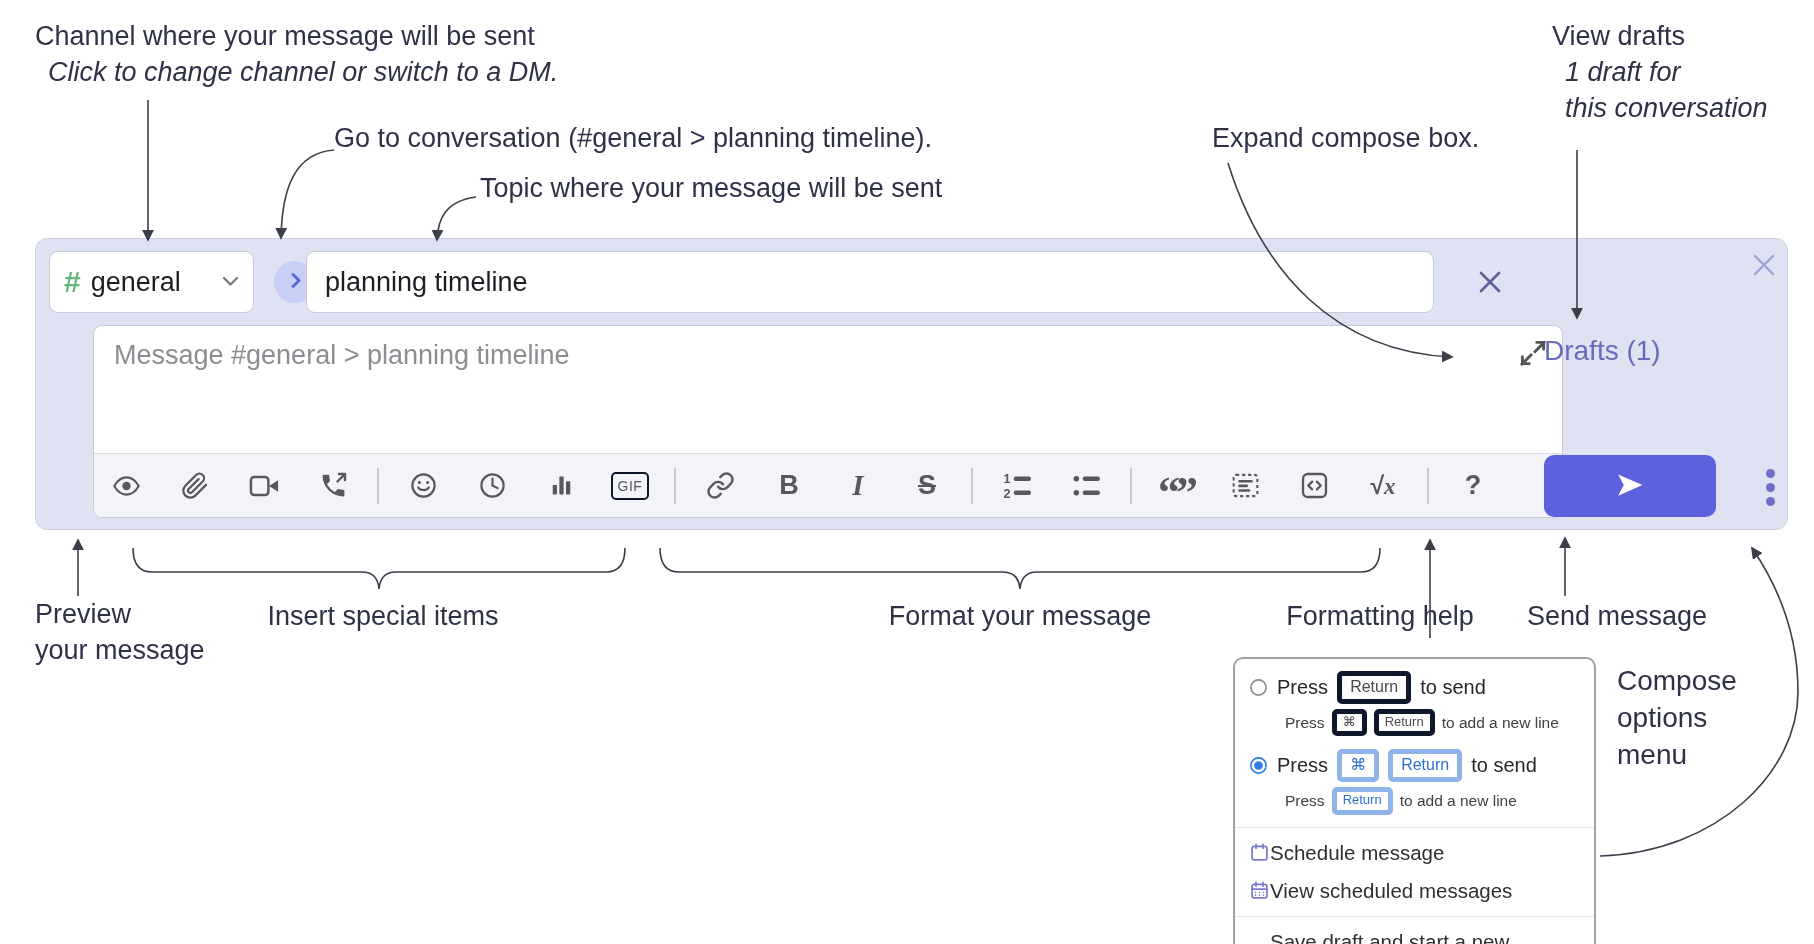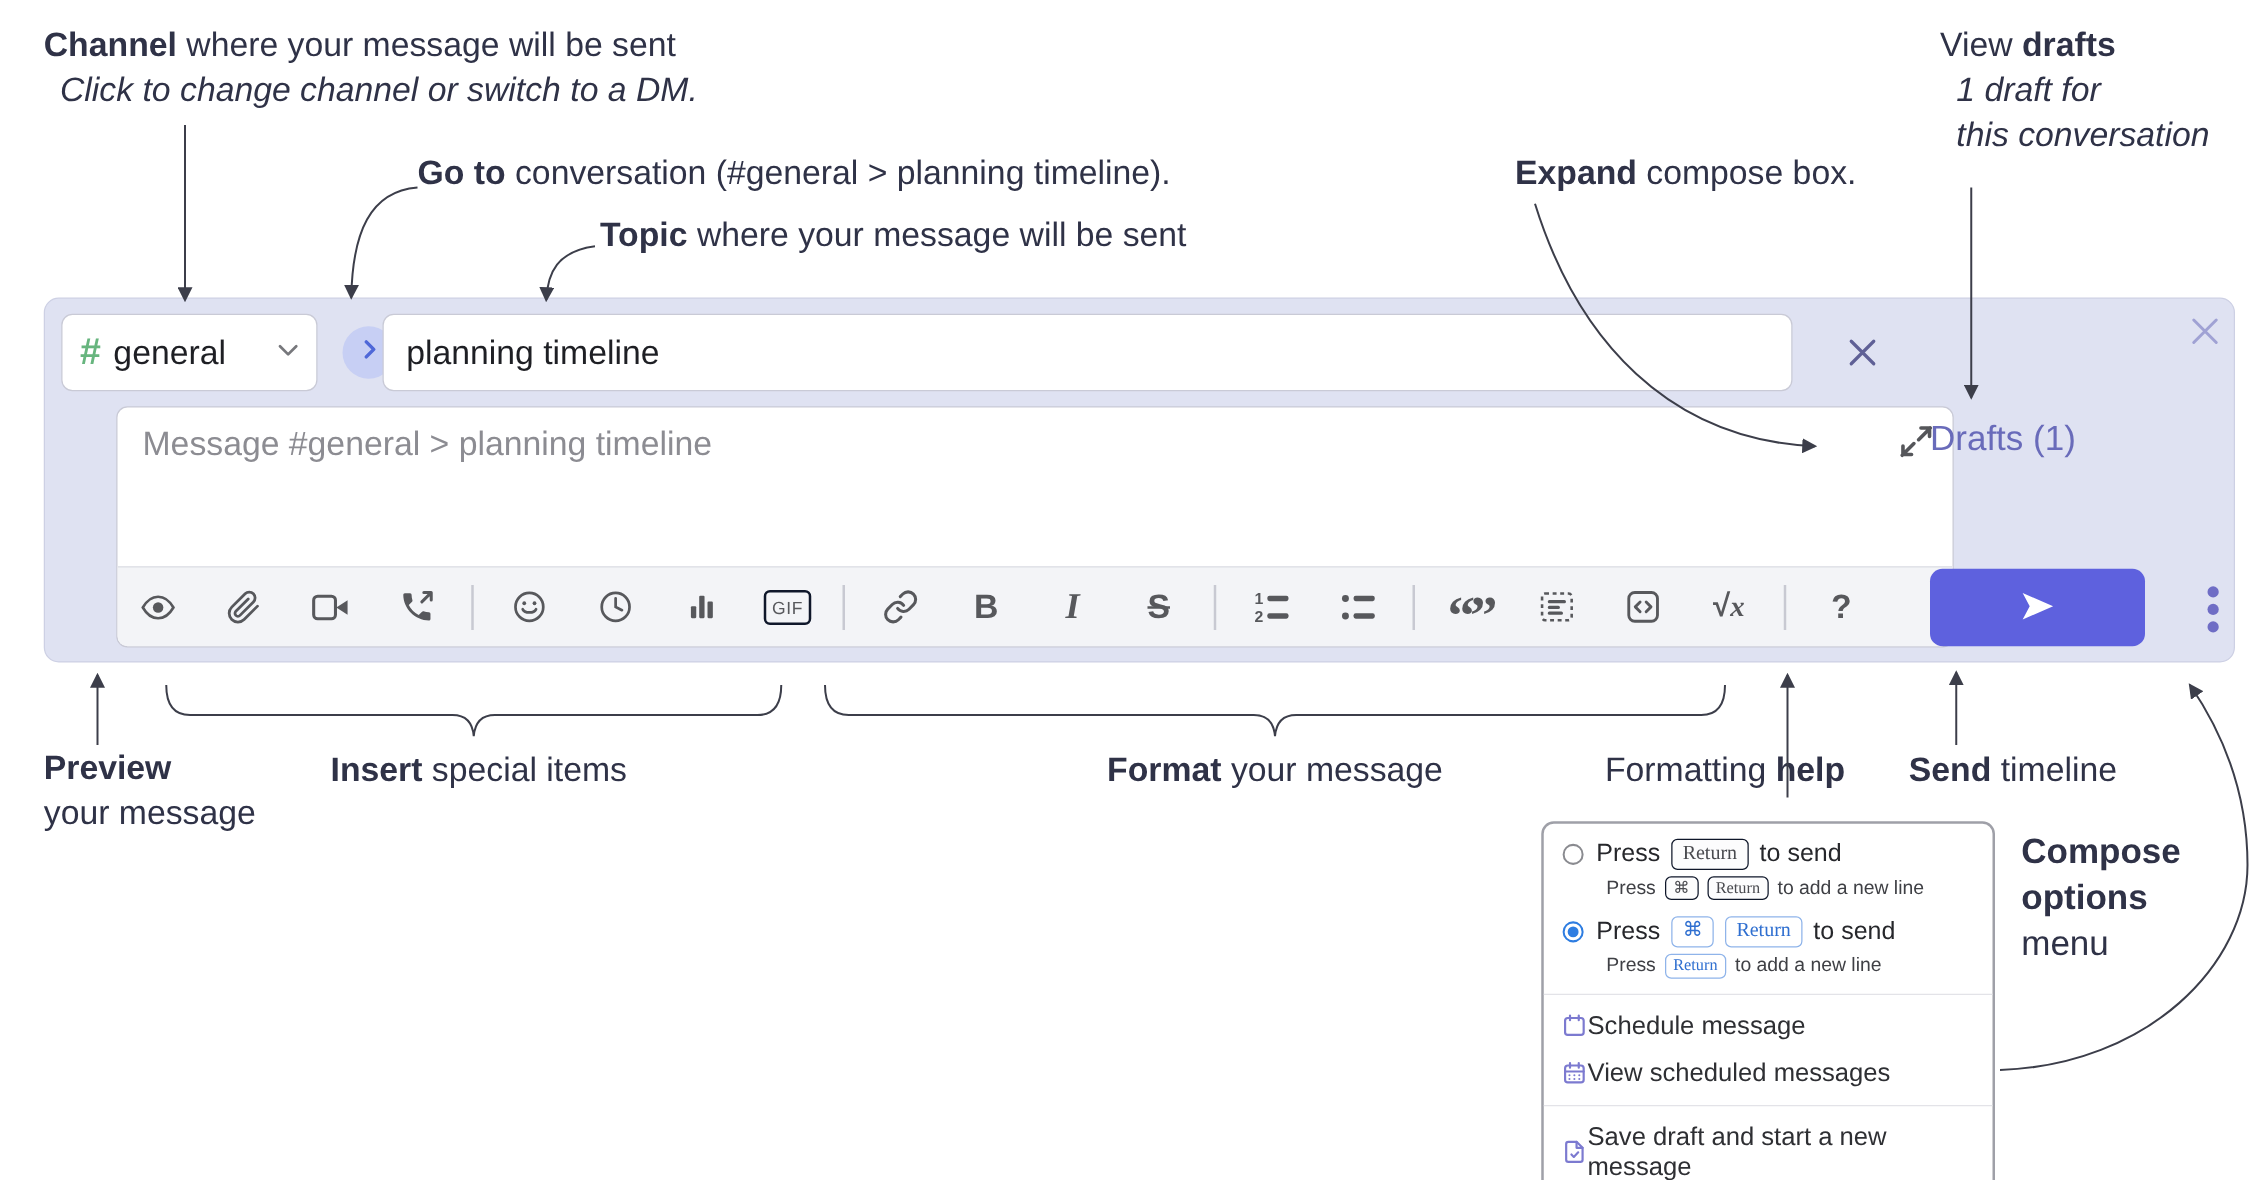--- a/index.html
+++ b/index.html
@@ -5,21 +5,21 @@
   * { margin:0; padding:0; box-sizing:border-box; }
   html,body { background:#fff; }
   .canvas {
     position:relative; width:1814px; height:944px; overflow:hidden;
     font-family:"Liberation Sans","DejaVu Sans",sans-serif; color:#2f3247; background:#fff;
   }
   .overlay { position:absolute; inset:0; width:1814px; height:944px; pointer-events:none; z-index:60; }
 
   
   .ann { position:absolute; font-size:27px; line-height:36px; color:#2f3247; white-space:nowrap; }
-  .ann b { font-weight:700; }
+  .ann b { font-weight:400; }
   .ann .it { font-style:italic;margin-left:13px; }
   .center { transform:translateX(-50%); text-align:center; }
 
   
   .compose {
     position:absolute; left:35px; top:238px; width:1753px; height:292px;
     background:#dfe2f2; border:1px solid #cdd0e4; border-radius:12px; z-index:10;
   }
   .chan-pill {
     position:absolute; left:13px; top:12px; width:205px; height:62px; background:#fff;
@@ -76,21 +76,21 @@
 
   
   .popup {
     position:absolute; left:1233px; top:657px; width:363px; background:#fff;
     border:2px solid #9fa0a8; border-radius:10px; z-index:40; padding:12px 0 8px 0;
   }
   .opt-main { display:flex; align-items:center; gap:9px; padding:0 14px; font-size:20px; color:#26272b; cursor:pointer; }
   .opt-sub  { display:flex; align-items:center; gap:7px; padding:0 14px 0 50px; font-size:15.5px; color:#3f4045; margin-top:5px; }
   .opt-gap { margin-top:13px; }
   kbd {
-    font-family:Liberation Serif, serif; background:#fcfcfd; border:1px solid #0f172a; border-radius:5px;
+    font-family:Liberation Sans, sans-serif; background:#fcfcfd; border:5px solid #0f172a; border-radius:5px;
     color:#4a4b50; font-size:16px; padding:1px 8px 2px; line-height:1.25;
   }
   .opt-sub kbd { font-size:13px; padding:0 6px 1px; }
   kbd.blue { border-color:#8fb4ea; color:#2f6fd0; background:#fff; }
   .pop-div { height:1px; background:#e3e3e8; margin:12px 0 6px; }
   .pop-item { display:flex; align-items:center; gap:0; padding:7px 14px; font-size:20.5px; color:#2e2f33; cursor:pointer; }
   .pop-item svg { flex:0 0 auto; }
 </style>
 </head>
 <body>
@@ -314,21 +314,21 @@
   <div class="ann center" style="left:383px; top:598px;">
     <b>Insert</b><span> special items</span>
   </div>
   <div class="ann center" style="left:1020px; top:598px;">
     <b>Format</b><span> your message</span>
   </div>
   <div class="ann center" style="left:1380px; top:598px;">
     <span>Formatting </span><b>help</b>
   </div>
   <div class="ann" style="left:1527px; top:598px;">
-    <b>Send</b><span> timeline</span>
+    <b>Send</b><span> message</span>
   </div>
   <div class="ann" style="left:1617px; top:662px; font-size:28px; line-height:37px;">
     <div><b>Compose</b></div>
     <div><b>options</b></div>
     <div>menu</div>
   </div>
 
   <div class="popup">
     <div class="opt-main">
       <svg width="19" height="19" viewBox="0 0 20 20">

